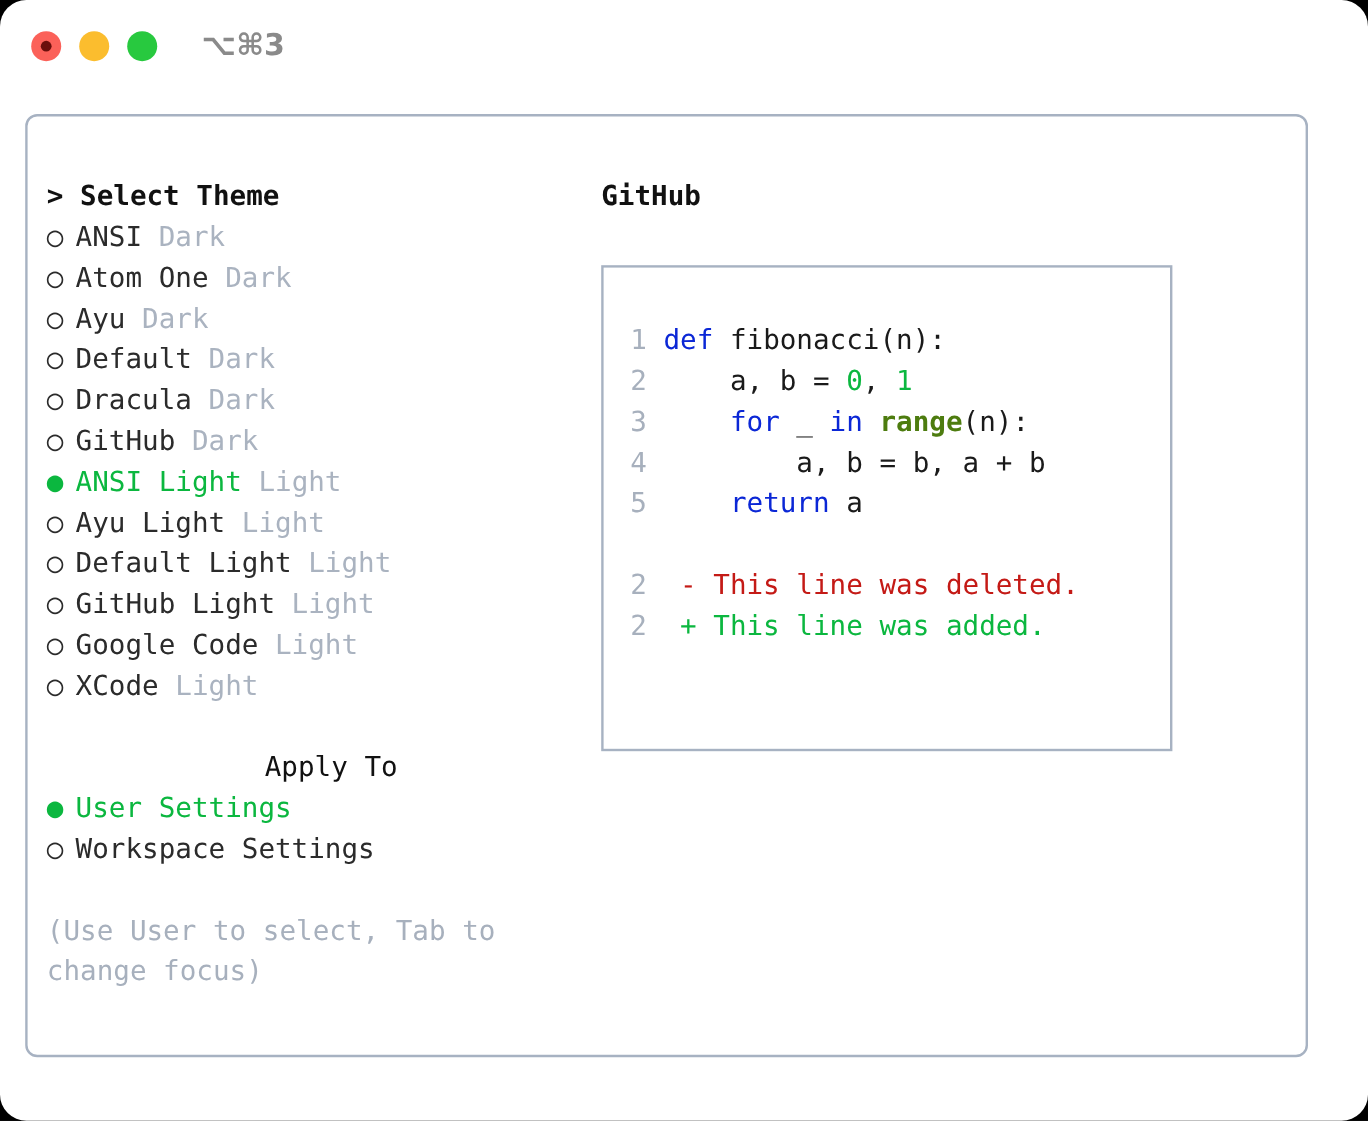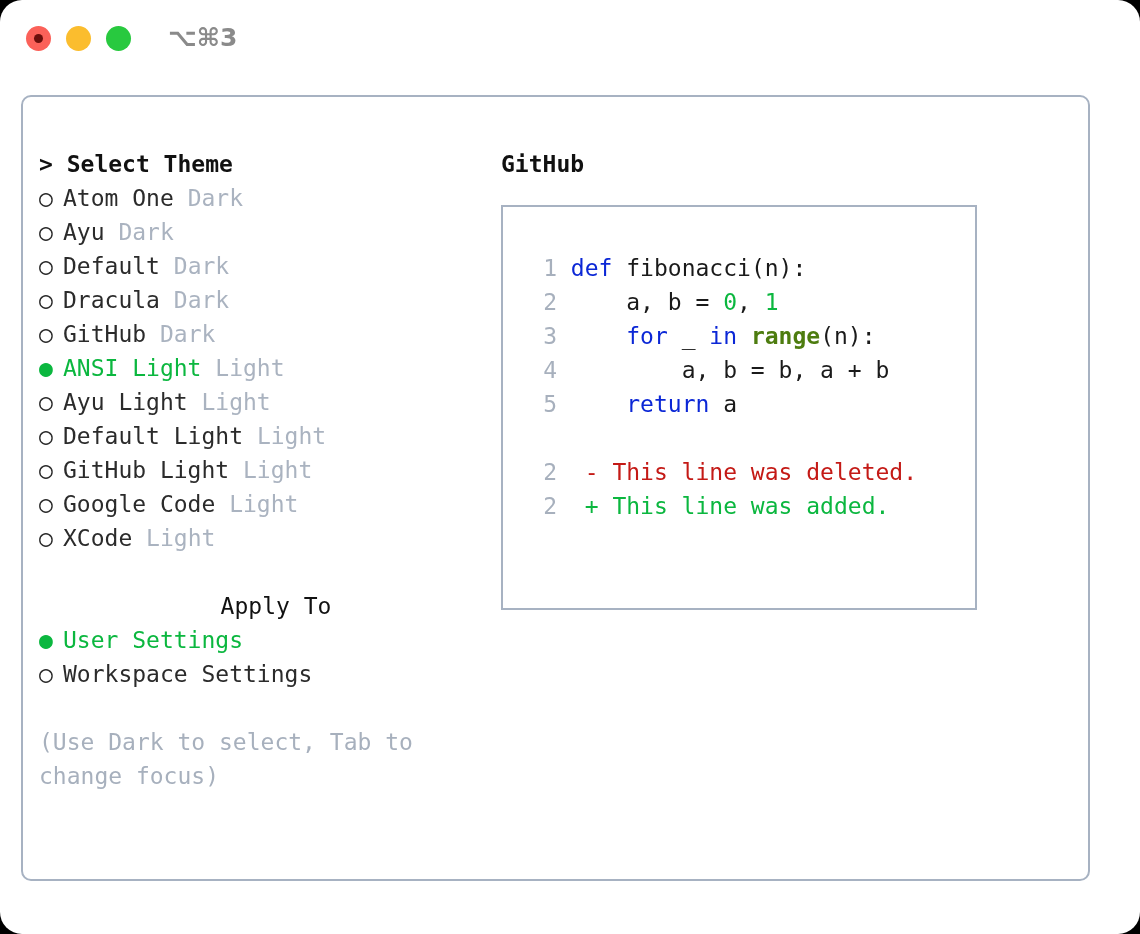--- a/index.html
+++ b/index.html
@@ -142,27 +142,27 @@
     top: 50px;
     width: 500px;
   }
   .preview-title {
     font-size: 23px;
     line-height: 34px;
     font-weight: bold;
     color: #111111;
   }
   .preview-box {
-    margin-top: 24px;
+    margin-top: 40px;
     width: 476px;
     height: 405px;
     border: 2px solid #a7b2c2;
     box-sizing: border-box;
     background: #ffffff;
-    padding: 44px 0 0 30px;
+    padding: 44px 0 0 12px;
   }
 
   .code-line, .diff-line {
     font-size: 23px;
     line-height: 34px;
     white-space: pre;
     color: #1a1a1a;
   }
   .lineno {
     color: #a7b0bd;
@@ -193,20 +193,21 @@
       <div class="dot dot-max"></div>
     </div>
     <div class="shortcut">⌥⌘3</div>
   </div>
 
   <div class="panel">
 
     <div class="left-col">
       <div class="heading">&gt; Select Theme</div>
       <div id="theme-list">
+          <div class="option-row"><span class="bullet">○</span><span>ANSI </span><span class="variant">Dark</span></div>
           <div class="option-row"><span class="bullet">○</span><span>Atom One </span><span class="variant">Dark</span></div>
           <div class="option-row"><span class="bullet">○</span><span>Ayu </span><span class="variant">Dark</span></div>
           <div class="option-row"><span class="bullet">○</span><span>Default </span><span class="variant">Dark</span></div>
           <div class="option-row"><span class="bullet">○</span><span>Dracula </span><span class="variant">Dark</span></div>
           <div class="option-row"><span class="bullet">○</span><span>GitHub </span><span class="variant">Dark</span></div>
           <div class="option-row"><span class="bullet opt-sel">●</span><span class="opt-sel">ANSI Light </span><span class="variant">Light</span></div>
           <div class="option-row"><span class="bullet">○</span><span>Ayu Light </span><span class="variant">Light</span></div>
           <div class="option-row"><span class="bullet">○</span><span>Default Light </span><span class="variant">Light</span></div>
           <div class="option-row"><span class="bullet">○</span><span>GitHub Light </span><span class="variant">Light</span></div>
           <div class="option-row"><span class="bullet">○</span><span>Google Code </span><span class="variant">Light</span></div>
@@ -216,21 +217,21 @@
       <div class="spacer"></div>
 
       <div class="group-label">Apply To</div>
       <div id="apply-list">
           <div class="option-row"><span class="bullet opt-sel">●</span><span class="opt-sel">User Settings</span></div>
           <div class="option-row"><span class="bullet">○</span><span>Workspace Settings</span></div>
         </div>
 
       <div class="spacer"></div>
 
-      <div class="hint">(Use Dark to select, Tab to change focus)</div>
+      <div class="hint">(Use User to select, Tab to change focus)</div>
     </div>
 
     <div class="right-col">
       <div class="preview-title">GitHub</div>
       <div class="preview-box">
         <div id="code-block">
             <div class="code-line"><span class="lineno">1</span> <span class="kw">def</span><span class="fn"> fibonacci(n):</span></div>
             <div class="code-line"><span class="lineno">2</span> <span class="fn">    a, b = </span><span class="num">0</span><span class="fn">, </span><span class="num">1</span></div>
             <div class="code-line"><span class="lineno">3</span> <span class="fn">    </span><span class="kw">for</span><span class="fn"> _ </span><span class="kw">in</span><span class="fn"> </span><span class="builtin">range</span><span class="fn">(n):</span></div>
             <div class="code-line"><span class="lineno">4</span> <span class="fn">        a, b = b, a + b</span></div>

